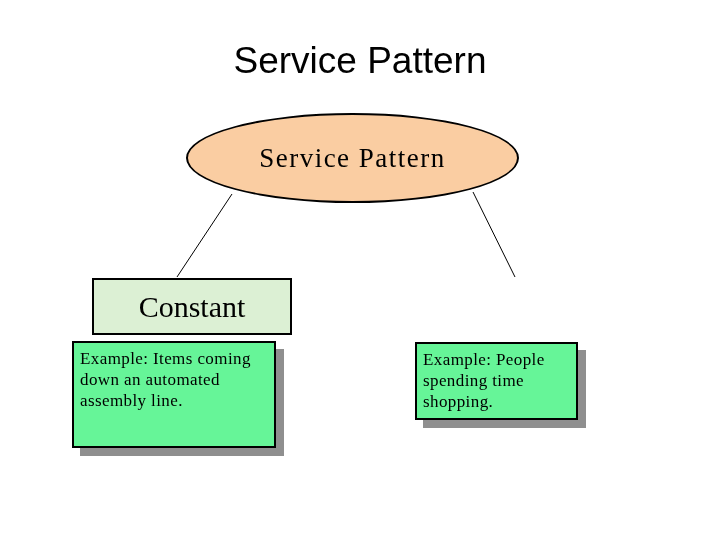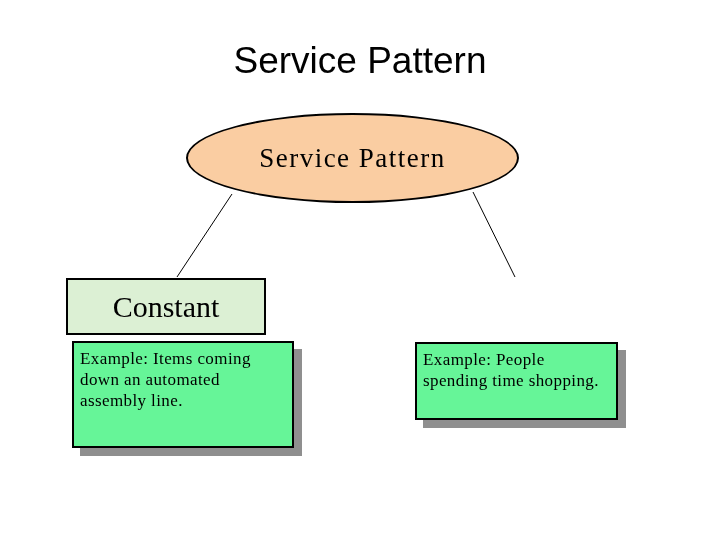--- a/index.html
+++ b/index.html
@@ -58,21 +58,21 @@
     box-sizing: border-box;
     background: #DCF0D4;
     border: 2px solid #000000;
     display: flex;
     align-items: center;
     justify-content: center;
     font-size: 30px;
     white-space: nowrap;
   }
   .category-box.constant {
-    left: 66px;
+    left: 92px;
     top: 278px;
     width: 200px;
     height: 57px;
   }
   .category-box.variable {
     left: 417px;
     top: 278px;
     width: 198px;
     height: 59px;
   }
@@ -84,27 +84,27 @@
     box-shadow: 8px 8px 0 0 #8F8F8F;
     padding: 5px 6px;
     font-size: 17px;
     line-height: 21px;
     letter-spacing: 0.4px;
     white-space: pre-line;
   }
   .example-box.constant {
     left: 72px;
     top: 341px;
-    width: 222px;
+    width: 204px;
     height: 107px;
   }
   .example-box.variable {
     left: 415px;
     top: 342px;
-    width: 203px;
+    width: 163px;
     height: 78px;
   }
 </style>
 </head>
 <body>
 
 <div class="slide">
 
   <div class="slide-title">Service Pattern</div>
 

